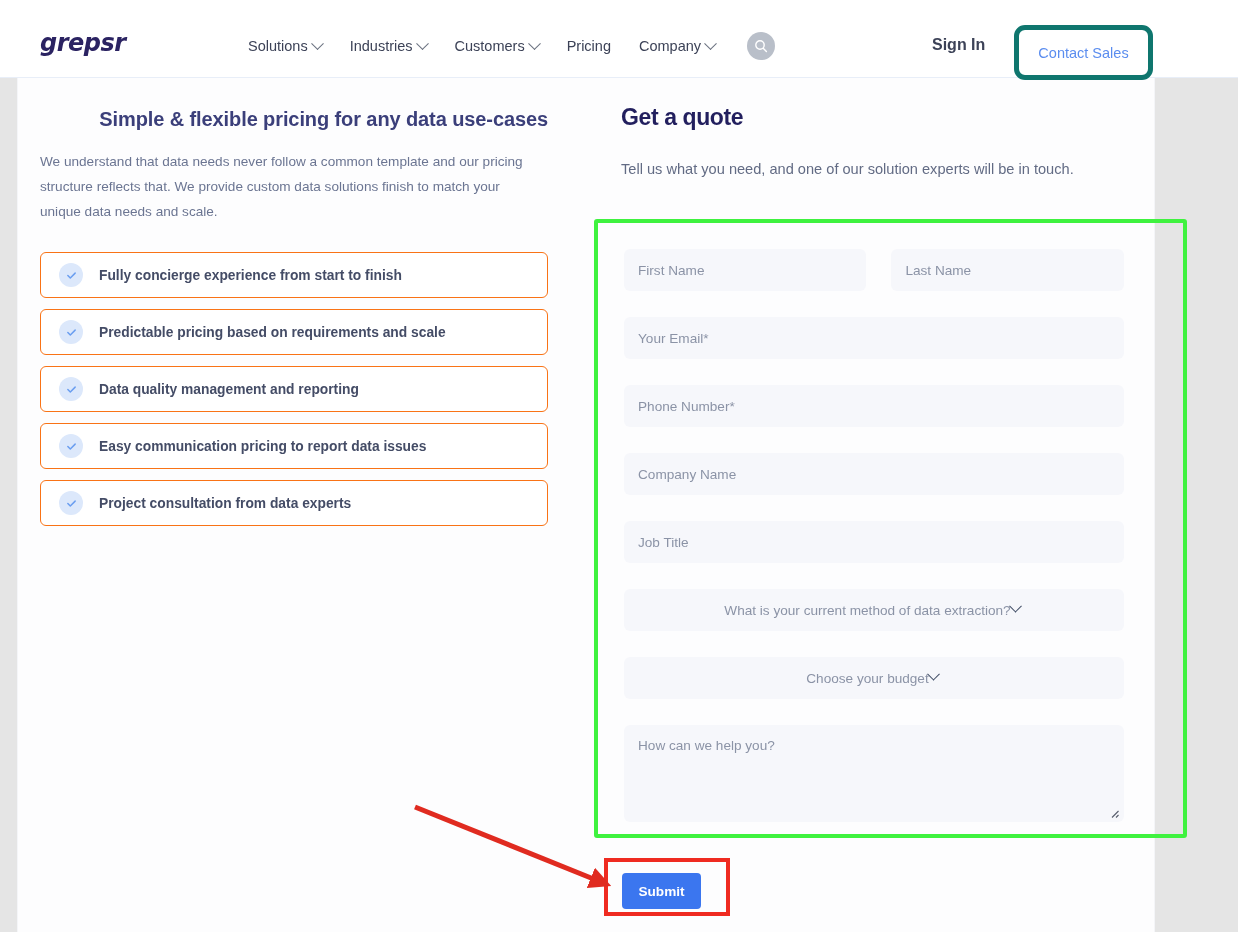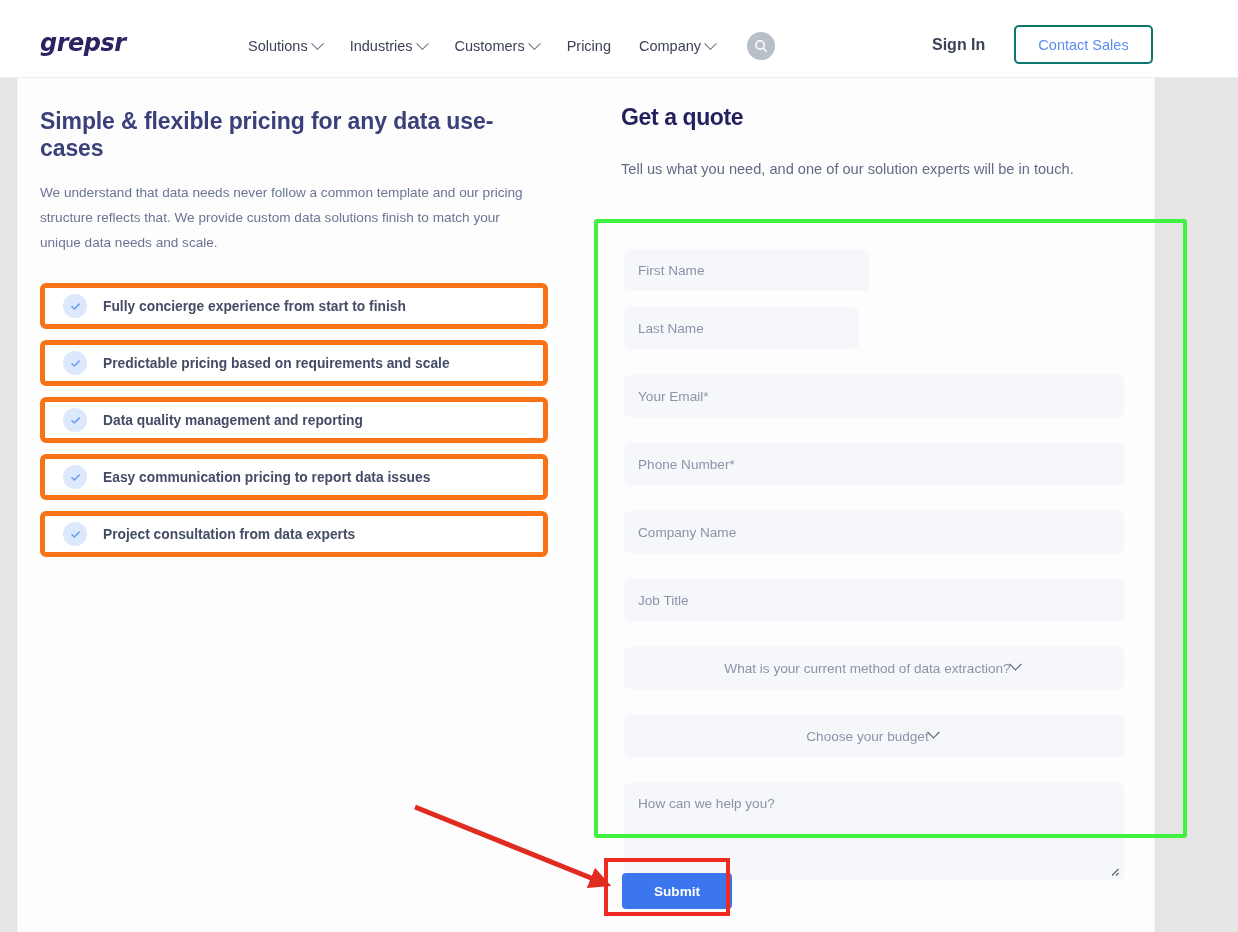--- a/index.html
+++ b/index.html
@@ -100,64 +100,65 @@
     font-size: 16px;
     font-weight: 600;
     color: #3c4257;
     cursor: pointer;
   }
   .contact-sales {
     position: absolute;
     left: 1014px;
     top: 25px;
     width: 139px;
-    height: 39px;
-    border: 2px solid #0f766e;
-    border-radius: 5px;
+    height: 55px;
+    border: 5px solid #0f766e;
+    border-radius: 11px;
     color: #5b8def;
     font-size: 14.5px;
     font-weight: 500;
     display: flex;
     align-items: center;
     justify-content: center;
     background: #fff;
     cursor: pointer;
     box-sizing: border-box;
   }
 
   
   #left-col {
     position: absolute;
     left: 40px;
     top: 108px;
     width: 508px;
   }
   .left-title {
-    font-size: 23px;
+    font-size: 20px;
     font-weight: bold;
     color: #3b3f7a;
     letter-spacing: -0.1px;
     margin: 0 0 18px 0;
+    text-align: right;
   }
   .left-para {
     font-size: 13.6px;
     line-height: 25px;
     color: #6b7592;
     margin: 0;
     width: 490px;
   }
   .feature-list {
     margin-top: 28px;
     display: flex;
     flex-direction: column;
     gap: 11px;
   }
   .feature-card {
     height: 46px;
-    border: 5px solid #f97316;
+    border: 1px solid #f97316;
     border-radius: 6px;
     background: #ffffff;
     display: flex;
     align-items: center;
     padding-left: 18px;
     box-sizing: border-box;
   }
   .check-circle {
     width: 24px;
     height: 24px;
@@ -213,23 +214,22 @@
     padding: 0 14px;
     box-sizing: border-box;
     font-size: 13.6px;
     color: #8b93a6;
     cursor: text;
     margin-bottom: 26px;
     position: relative;
   }
   .row2 {
     display: flex;
-    gap: 16px;
+    gap: 25px;
     margin-bottom: 26px;
-    flex-direction: column;
   }
   .row2 .field { margin-bottom: 0; }
   .f-first { width: 245px; }
   .f-last  { width: 235px; }
   .select-field {
     cursor: pointer;
     justify-content: center;
   }
   .sel-chev {
     width: 8px;
@@ -273,21 +273,21 @@
     width: 126px;
     height: 58px;
     border: 4px solid #ef2b21;
     box-sizing: border-box;
     pointer-events: none;
   }
   .submit-btn {
     position: absolute;
     left: 622px;
     top: 873px;
-    width: 110px;
+    width: 79px;
     height: 36px;
     background: #3b76ef;
     border: none;
     border-radius: 4px;
     color: #ffffff;
     font-size: 13.6px;
     font-weight: bold;
     font-family: "Liberation Sans", sans-serif;
     cursor: pointer;
     display: flex;

